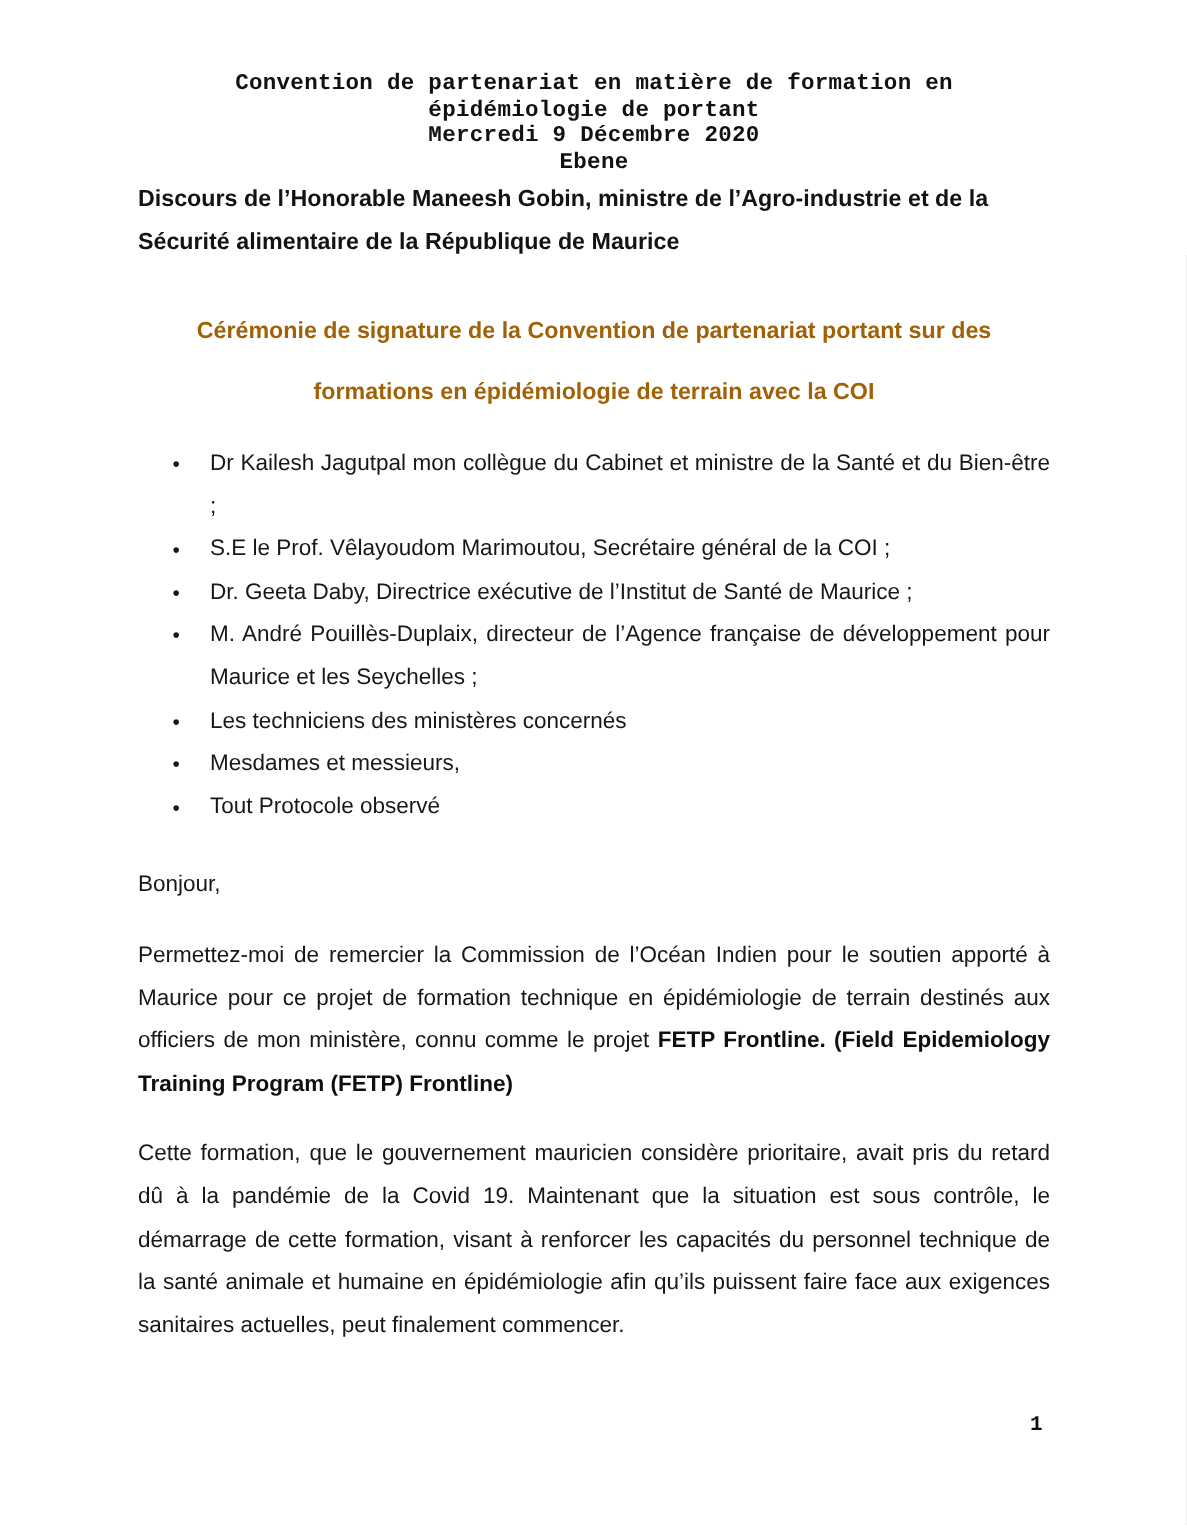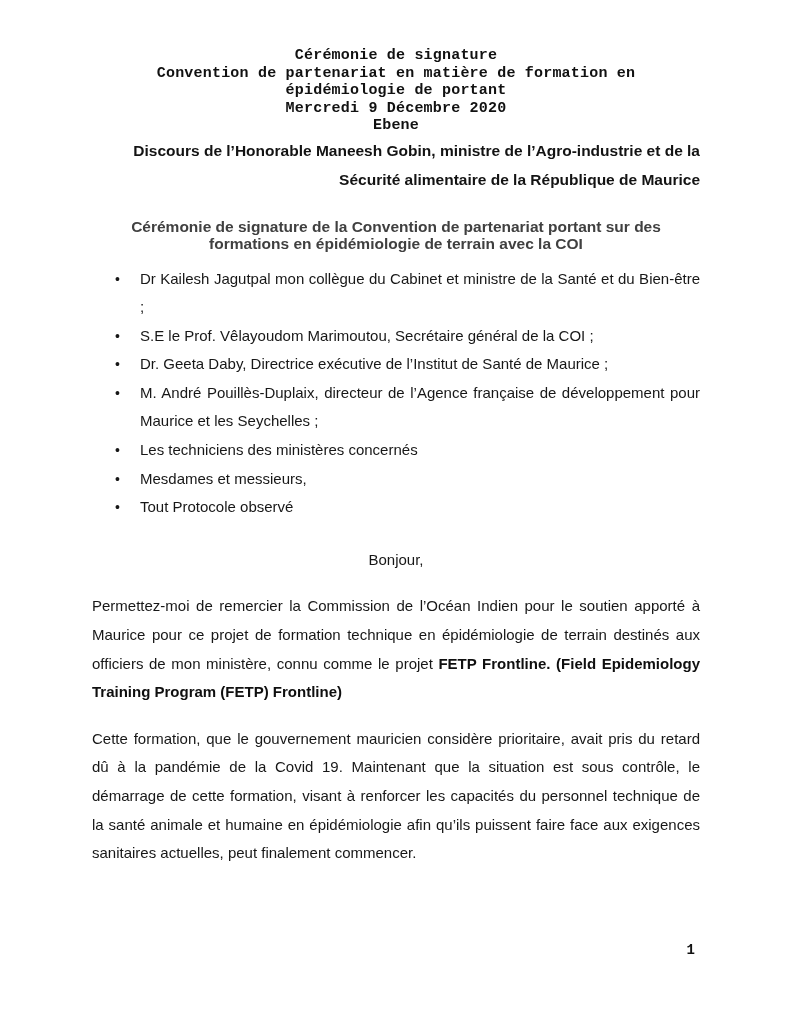--- a/index.html
+++ b/index.html
@@ -28,33 +28,33 @@
     text-align: center;
     font-family: "Liberation Mono", "DejaVu Sans Mono", monospace;
     font-weight: bold;
     font-size: 15px;
     line-height: 17.5px;
     letter-spacing: 0.2px;
     color: #111111;
   }
   .speaker-heading {
     margin-top: 1px;
-    text-align: right;
+    text-align: left;
     font-weight: bold;
     font-size: 15.5px;
     line-height: 29px;
     color: #131313;
   }
   .event-heading {
     margin-top: 24px;
     text-align: center;
     font-weight: bold;
     font-size: 15.5px;
-    line-height: 17px;
-    color: #404040;
+    line-height: 41px;
+    color: #a16207;
   }
   .salutation-list {
     margin: 13px 0 0 0;
     padding: 0;
     list-style: none;
     font-size: 15px;
     line-height: 28.6px;
   }
   .salutation-list li {
     position: relative;
@@ -64,21 +64,20 @@
   .bullet {
     position: absolute;
     left: 23px;
     top: 0;
     font-size: 14px;
   }
   .greeting {
     margin-top: 24px;
     font-size: 15px;
     line-height: 28.6px;
-    text-align: center;
   }
   .para {
     margin: 18px 0 0 0;
     font-size: 15px;
     line-height: 28.6px;
     text-align: justify;
   }
   .para strong {
     font-weight: bold;
     color: #0f0f0f;
@@ -93,21 +92,20 @@
     color: #111111;
   }
 </style>
 </head>
 <body>
 
 <div class="page">
   <div class="content">
 
     <div class="title-block">
-      <div>Cérémonie de signature</div>
       <div>Convention de partenariat en matière de formation en</div>
       <div>épidémiologie de portant</div>
       <div>Mercredi 9 Décembre 2020</div>
       <div>Ebene</div>
     </div>
 
     <div class="speaker-heading">Discours de l’Honorable Maneesh Gobin, ministre de l’Agro-industrie et de la Sécurité alimentaire de la République de Maurice</div>
 
     <div class="event-heading">Cérémonie de signature de la Convention de partenariat portant sur des formations en épidémiologie de terrain avec la COI</div>
 

